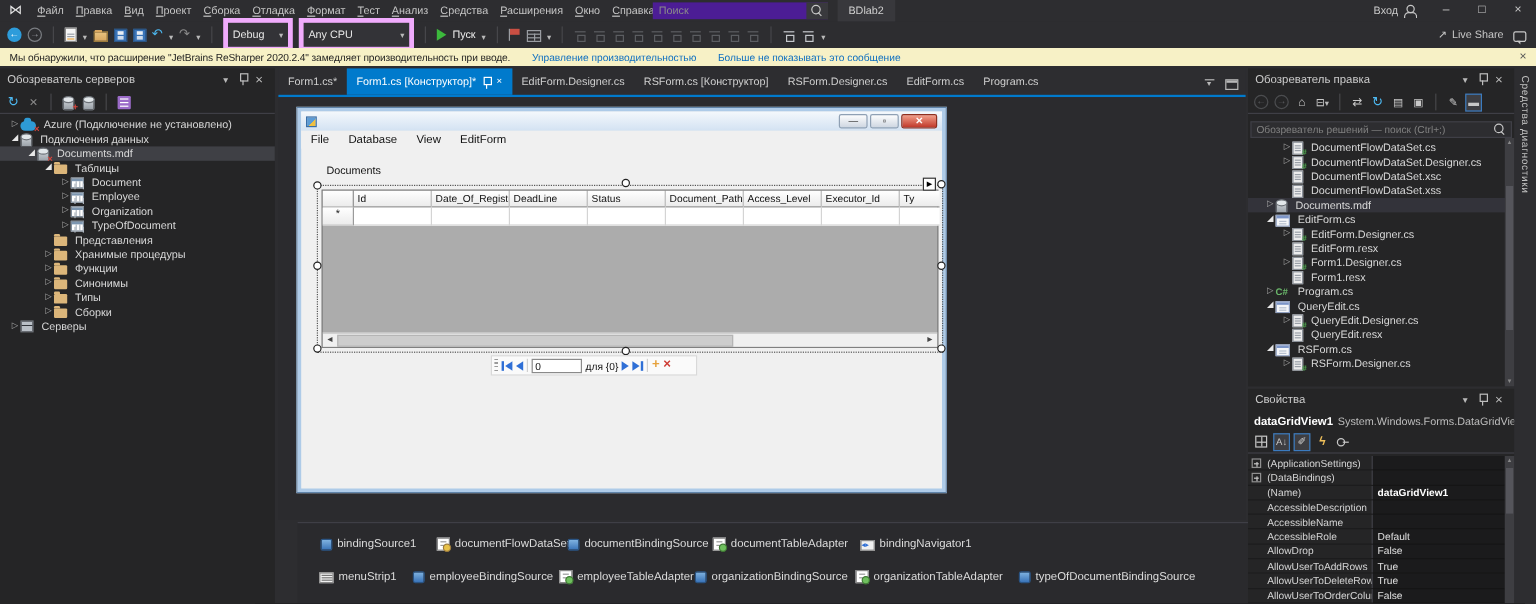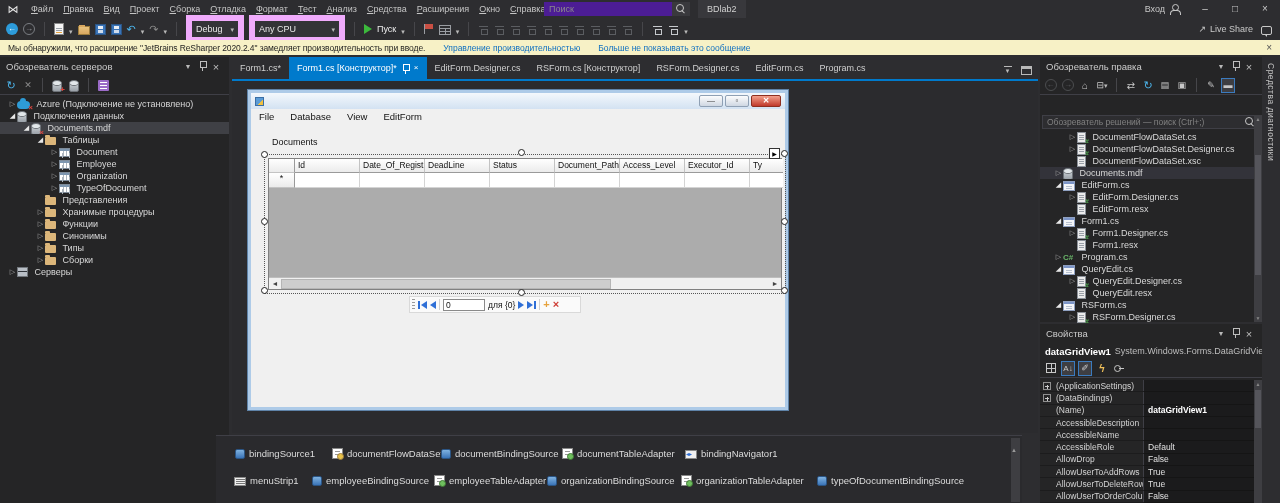--- a/index.html
+++ b/index.html
@@ -74,21 +74,21 @@
   .i-wingrid { width:12px; height:10px; border:1px solid #9a9da2; margin-top:1px; }
   .i-wingrid::before { content:""; position:absolute; top:2px; left:0; right:0; height:1px; background:#9a9da2; box-shadow:0 3px 0 #9a9da2; }
   .i-wingrid::after { content:""; position:absolute; top:2px; left:5px; width:1px; bottom:0; background:#9a9da2; }
   .dim-ic { width:11px; height:11px; opacity:.5; }
   .dim-ic::before { content:""; position:absolute; top:2px; left:1px; width:9px; height:1px; background:#8a8d92; }
   .dim-ic::after { content:""; position:absolute; top:5px; left:3px; width:5px; height:4px; border:1px solid #8a8d92; }
   .lit-ic { opacity:1; }
   .lit-ic::before { background:#c5c8cc; } .lit-ic::after { border-color:#c5c8cc; }
 
   .i-play { width:0; height:0; border-top:5px solid transparent; border-bottom:5px solid transparent; border-left:8px solid #3cb93c; }
-  .dd { display:flex; align-items:center; height:28px; background:#333337; border:6px solid #f0abfc; font-size:9px; color:#e8e8e8; padding:0 4px; gap:4px; }
+  .dd { display:flex; align-items:center; height:28px; background:#333337; border:4px solid #f0abfc; font-size:9px; color:#e8e8e8; padding:0 4px; gap:4px; }
 
   .i-person { width:11px; height:11px; }
   .i-person::before { content:""; position:absolute; top:0; left:3px; width:5px; height:5px; border-radius:50%; border:1px solid #c8c8c8; }
   .i-person::after { content:""; position:absolute; bottom:0; left:1px; width:9px; height:4px; border:1px solid #c8c8c8; border-bottom:none; border-radius:4px 4px 0 0; }
   .i-share::before { content:"↗"; font-size:9px; color:#c8c8c8; }
   .i-feedback { width:11px; height:9px; border:1px solid #c8c8c8; border-radius:2px; margin-top:2px; }
   .i-feedback::after { content:""; position:absolute; bottom:-3px; left:2px; border-left:3px solid transparent; border-right:0 solid transparent; border-top:3px solid #c8c8c8; }
 
   
   #titlebar { position:absolute; left:0; top:0; width:1280px; height:18px; background:#2d2d30; display:flex; align-items:center; }
@@ -144,21 +144,21 @@
   #tabbar { position:absolute; left:232px; top:57px; width:806px; height:22px; background:#2d2d30; display:flex; align-items:flex-end; }
   .tab { height:22px; line-height:22px; padding:0 8px; font-size:9px; color:#cfcfcf; white-space:nowrap; display:flex; align-items:center; gap:5px; }
   .tab.active { background:#007acc; color:#ffffff; }
   .tab.active .i-pin::before, .tab.active .i-pin::after { border-color:#fff; background:#fff; }
   .tab.active .i-pin::before { background:none; }
   .tab .tx { font-size:8px; }
   #tab-end { margin-left:auto; display:flex; gap:8px; padding:0 6px 4px 0; }
   #accent { position:absolute; left:232px; top:79px; width:806px; height:2px; background:#007acc; }
 
   #designer { position:absolute; left:232px; top:81px; width:806px; height:352px; background:#2b2b2e; }
-  #tray { position:absolute; left:216px; top:435px; width:806px; height:68px; background:#2a2a2d; border-top:1px solid #3f3f46; }
+  #tray { position:absolute; left:248px; top:435px; width:806px; height:68px; background:#2a2a2d; border-top:1px solid #3f3f46; }
   .trayitem { position:absolute; display:flex; align-items:center; gap:4px; font-size:9.5px; color:#dcdcdc; white-space:nowrap; }
   #trayscroll { position:absolute; right:2px; top:2px; width:9px; height:64px; background:#3e3e42; }
   #trayscroll .arr { height:9px; text-align:center; font-size:6px; color:#999; line-height:9px; }
   #trayscroll .thumb { margin:1px 1px; height:24px; background:#9a9a9a; }
 
   
   #winform { position:absolute; left:15px; top:8px; width:542px; height:322px; background:#f0f0f0; border:1px solid #5f83a8; box-shadow:0 0 0 3px #aecbe8 inset; }
   #wf-title { position:absolute; left:3px; top:3px; right:3px; height:16px; background:linear-gradient(#f4f8fc,#d3e2f2); display:flex; align-items:center; padding:0 4px; }
   #wf-icon { width:9px; height:9px; background:linear-gradient(135deg,#5b9bd5 60%,#f0c040 60%); border:1px solid #3a6ea5; }
   #wf-btns { margin-left:auto; display:flex; gap:2px; }
@@ -192,21 +192,21 @@
   .vbar { width:2px; height:8px; background:#2f6fd6; }
   .navgrp { display:flex; align-items:center; gap:1px; }
   #bnav .sep { width:1px; height:11px; background:#d0d0d0; }
   #bnav-pos { width:42px; height:12px; background:#fff; border:1px solid #8a8a8a; font-size:8.5px; color:#111; padding-left:2px; line-height:11px; }
   #bnav-count { font-size:8.5px; color:#111; white-space:nowrap; }
   .nadd { color:#e6a23c; font:bold 11px "Liberation Sans",sans-serif; line-height:11px; }
   .ndel { color:#ce3c34; font:bold 11px "Liberation Sans",sans-serif; line-height:11px; }
 
   
   #solexp { left:1040px; top:57px; width:222px; height:265px; }
-  #solsearch { margin:20px 2px 0 2px; height:14px; background:#2d2d30; border:1px solid #3f3f46; display:flex; align-items:center; padding:0 4px; }
+  #solsearch { margin:6px 2px 0 2px; height:14px; background:#2d2d30; border:1px solid #3f3f46; display:flex; align-items:center; padding:0 4px; }
   #solsearch .ph { flex:1; font-size:8.5px; color:#808080; white-space:nowrap; overflow:hidden; }
   #solexp .tree { padding-top:2px; height:206px; overflow:hidden; }
   .vscroll { position:absolute; right:0; width:8px; background:#3e3e42; }
   .vscroll .thumb { position:absolute; left:1px; width:6px; background:#55555b; }
   .vscroll .sa { position:absolute; left:0; width:8px; height:8px; font-size:5px; color:#888; text-align:center; line-height:8px; }
 
   #props { left:1040px; top:324px; width:222px; height:179px; }
   #propobj { height:16px; display:flex; align-items:center; padding:0 5px; gap:4px; font-size:9px; white-space:nowrap; overflow:hidden; }
   #propobj .oname { font-weight:bold; color:#ffffff; font-size:9.5px; }
   #propobj .otype { color:#bdbdbd; }
@@ -626,27 +626,27 @@
       <span class="ic i-mag"></span>
     </div>
     <div class="tree">
       <div class="trow slv2"><span class="tw c"></span><span class="ic i-page i-cs">
             <span class="badge">#</span>
           </span>&nbsp;<span>DocumentFlowDataSet.cs</span></div>
       <div class="trow slv2"><span class="tw c"></span><span class="ic i-page i-cs">
             <span class="badge">#</span>
           </span>&nbsp;<span>DocumentFlowDataSet.Designer.cs</span></div>
       <div class="trow slv2"><span class="tw n"></span><span class="ic i-page"></span>&nbsp;<span>DocumentFlowDataSet.xsc</span></div>
+      <div class="trow slv2"><span class="tw n"></span><span class="ic i-page"></span>&nbsp;<span>DocumentFlowDataSet.xss</span></div>
       <div class="trow slv1 hl"><span class="tw c"></span><span class="ic i-cyl"></span>&nbsp;<span>Documents.mdf</span></div>
       <div class="trow slv1"><span class="tw e"></span><span class="ic i-form"></span>&nbsp;<span>EditForm.cs</span></div>
       <div class="trow slv2"><span class="tw c"></span><span class="ic i-page i-cs">
             <span class="badge">#</span>
           </span>&nbsp;<span>EditForm.Designer.cs</span></div>
       <div class="trow slv2"><span class="tw n"></span><span class="ic i-page"></span>&nbsp;<span>EditForm.resx</span></div>
-      <div class="trow slv1"><span class="tw e"></span><span class="ic i-form"></span>&nbsp;<span>Form1.cs</span></div>
       <div class="trow slv2"><span class="tw c"></span><span class="ic i-page i-cs">
             <span class="badge">#</span>
           </span>&nbsp;<span>Form1.Designer.cs</span></div>
       <div class="trow slv2"><span class="tw n"></span><span class="ic i-page"></span>&nbsp;<span>Form1.resx</span></div>
       <div class="trow slv1"><span class="tw c"></span><span class="ic i-csharp">C#</span>&nbsp;<span>Program.cs</span></div>
       <div class="trow slv1"><span class="tw e"></span><span class="ic i-form"></span>&nbsp;<span>QueryEdit.cs</span></div>
       <div class="trow slv2"><span class="tw c"></span><span class="ic i-page i-cs">
             <span class="badge">#</span>
           </span>&nbsp;<span>QueryEdit.Designer.cs</span></div>
       <div class="trow slv2"><span class="tw n"></span><span class="ic i-page"></span>&nbsp;<span>QueryEdit.resx</span></div>

